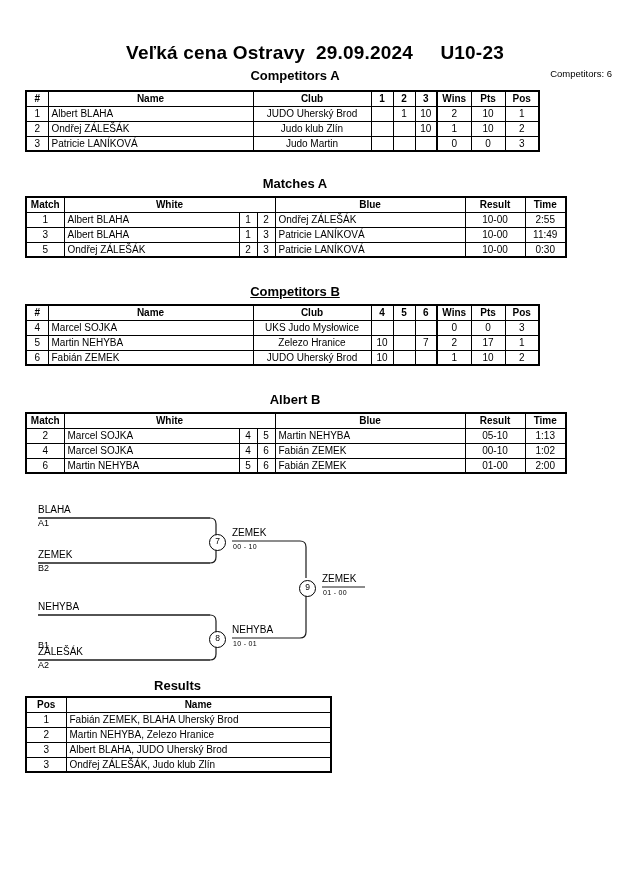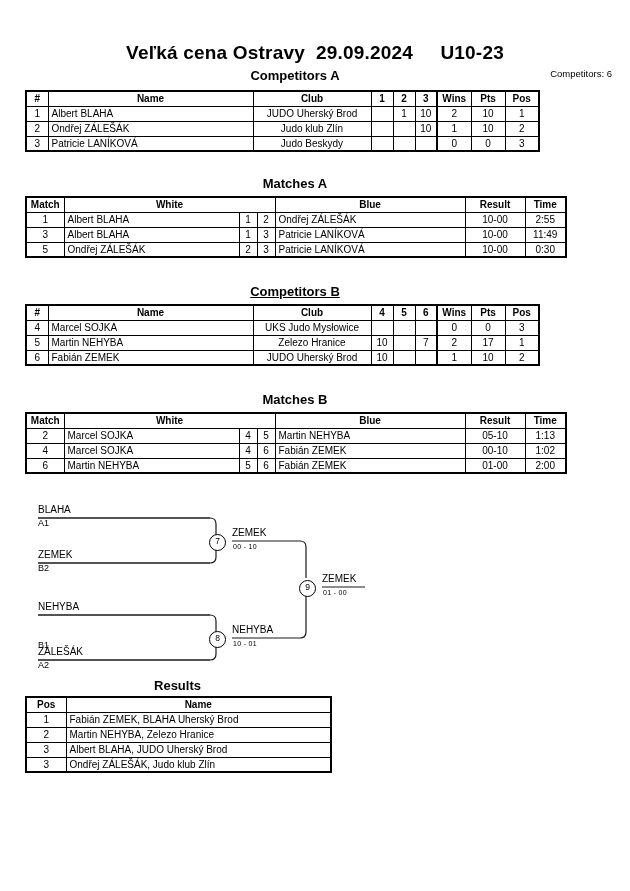--- a/index.html
+++ b/index.html
@@ -165,21 +165,21 @@
     <td class="c"></td>
     <td class="c"></td>
     <td class="c">10</td>
     <td class="c sep-left">1</td>
     <td class="c">10</td>
     <td class="c">2</td>
   </tr>
   <tr>
     <td class="c">3</td>
     <td class="l">Patricie LANÍKOVÁ</td>
-    <td class="c">Judo Beskydy</td>
+    <td class="c">Judo Martin</td>
     <td class="c"></td>
     <td class="c"></td>
     <td class="c"></td>
     <td class="c sep-left">0</td>
     <td class="c">0</td>
     <td class="c">3</td>
   </tr>
 </tbody>
   </table>
 
@@ -288,21 +288,21 @@
     <td class="c">10</td>
     <td class="c"></td>
     <td class="c"></td>
     <td class="c sep-left">1</td>
     <td class="c">10</td>
     <td class="c">2</td>
   </tr>
 </tbody>
   </table>
 
-<div class="caption wide" style="top:392px;">Matches B</div>
+<div class="caption wide" style="top:392px;">Albert B</div>
 
 <table class="grid outer" style="left:25px; top:412px; width:540px;">
   <colgroup>
     <col style="width:38px">
       <col style="width:175px">
     <col style="width:18px">
       <col style="width:18px">
     <col style="width:190px">
       <col style="width:60px">
       <col style="width:41px">

